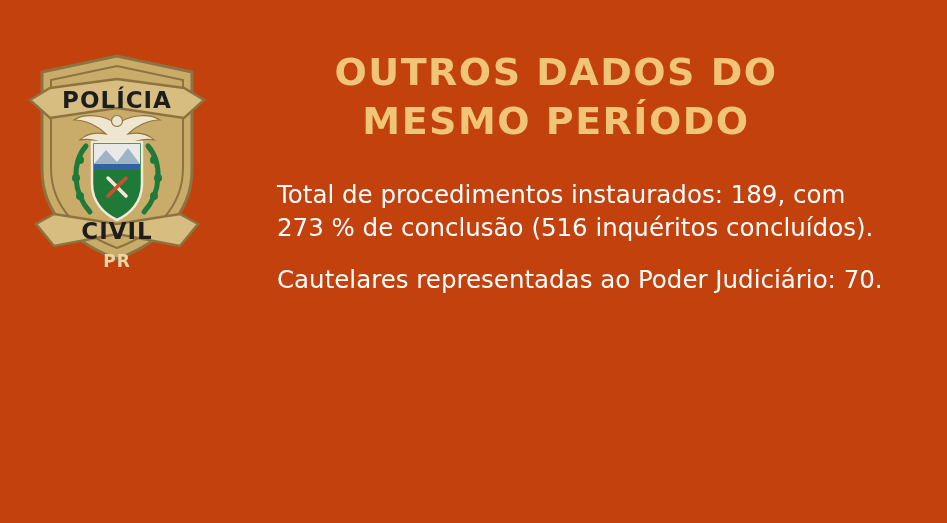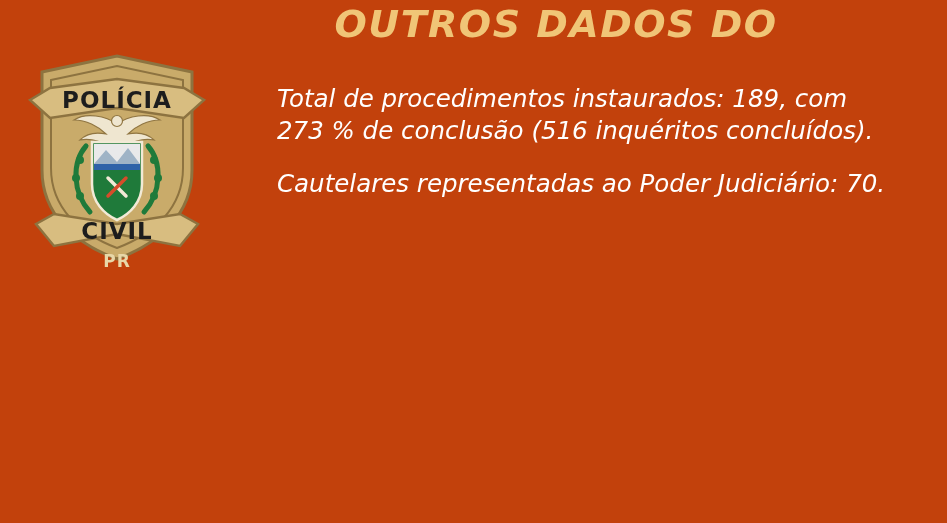--- a/index.html
+++ b/index.html
@@ -35,22 +35,22 @@
     left: 20px;
     top: 38px;
     width: 195px;
     height: 235px;
   }
   .badge svg { display: block; }
 
   
   .content {
     flex: 1 1 auto;
+    padding-top: 48px;
     padding-right: 40px;
-    font-style: italic;
   }
   .title {
     color: #f0c577;
     font-size: 38px;
     font-weight: bold;
     letter-spacing: 1.5px;
     line-height: 1.28;
     text-align: center;
     margin: 0 0 34px 0;
     padding-right: 60px;
@@ -109,19 +109,20 @@
         <text x="97" y="201" text-anchor="middle" font-family="DejaVu Sans, sans-serif" font-size="23" font-weight="bold" fill="#1d1d1d" letter-spacing="1">CIVIL</text>
 
         <text x="97" y="229" text-anchor="middle" font-family="DejaVu Sans, sans-serif" font-size="17" font-weight="bold" fill="#e8d7a8" letter-spacing="1">PR</text>
       </svg>
     </div>
   </div>
 
   <div class="content">
     <h1 class="title">
       <span>OUTROS DADOS DO</span><br>
+      <span>MESMO PERÍODO</span>
     </h1>
 
     <p class="para">Total de procedimentos instaurados: 189, com 273 % de conclusão (516 inquéritos concluídos).</p>
     <p class="para">Cautelares representadas ao Poder Judiciário: 70.</p>
   </div>
 
 </div>
 
 </body></html>

